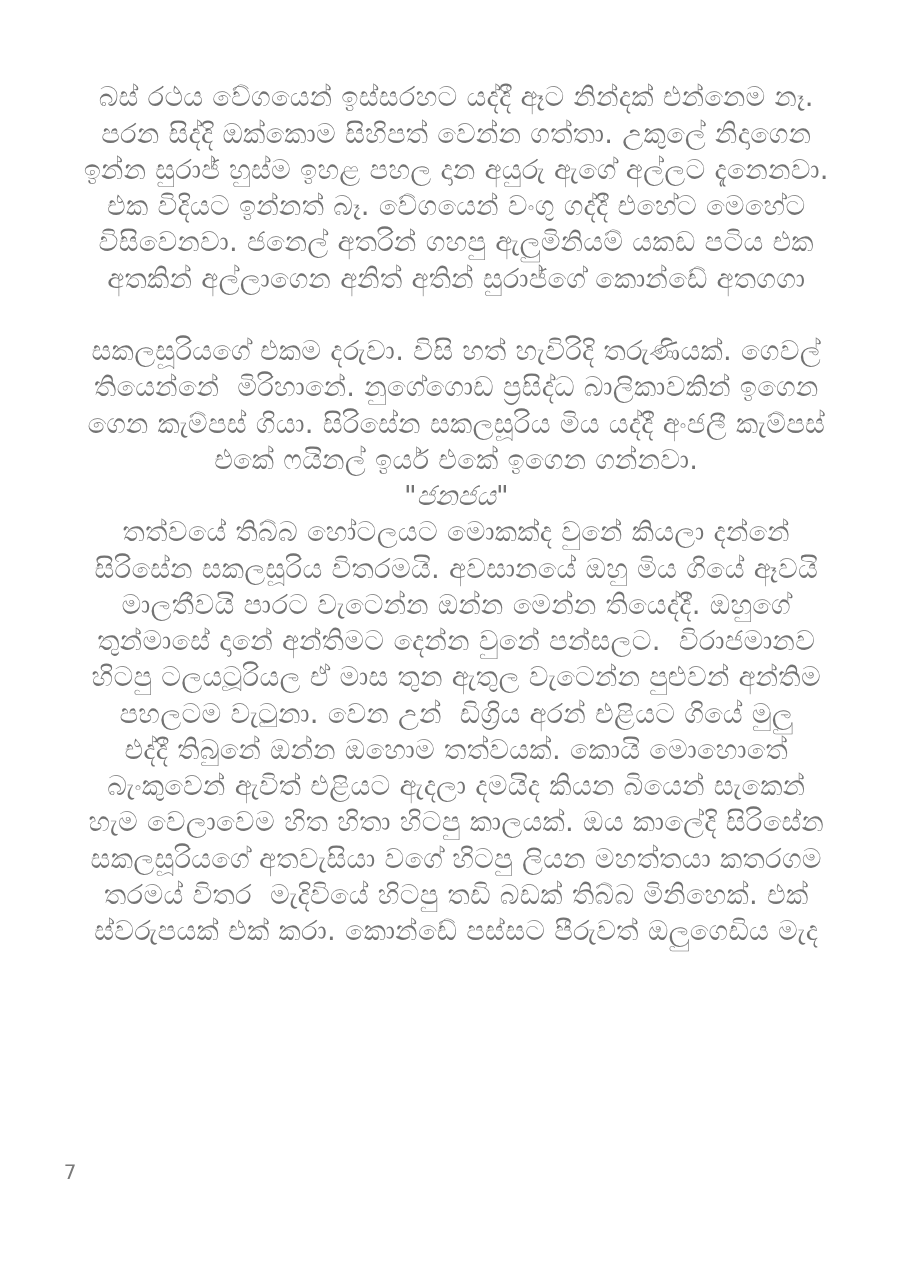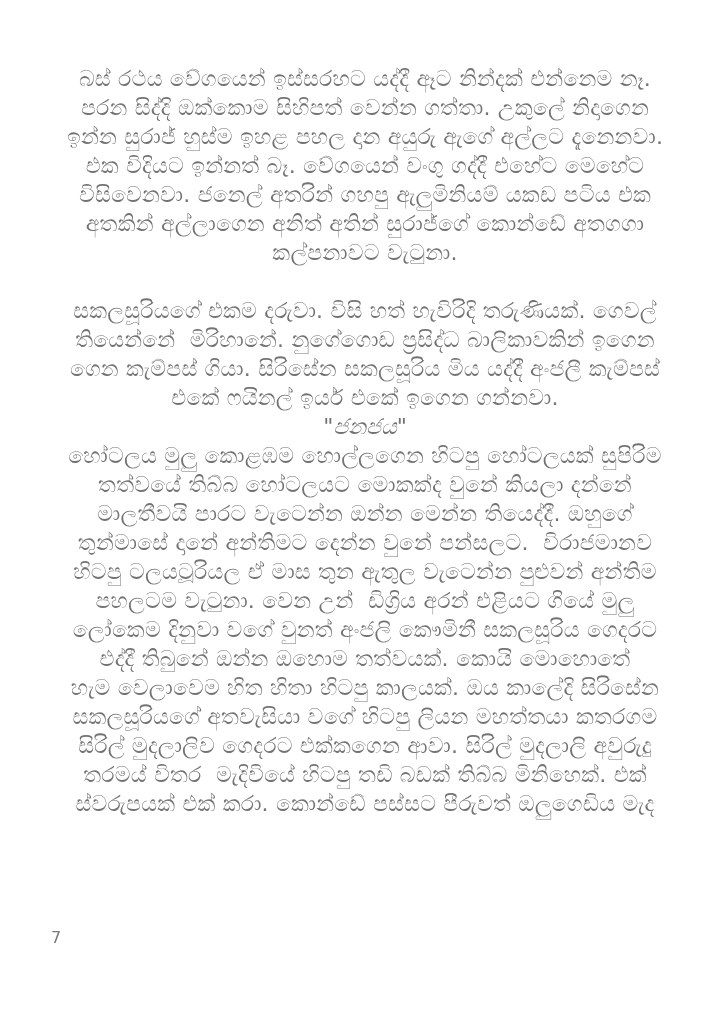--- a/index.html
+++ b/index.html
@@ -59,46 +59,44 @@
 
   <div class="text-block">
 
     <p class="para">
       <span class="line">බස් රථය වේගයෙන් ඉස්සරහට යද්දී ඈට නින්දක් එන්නෙම නෑ.</span>
       <span class="line">පරන සිද්දි ඔක්කොම සිහිපත් වෙන්න ගත්තා. උකුලේ නිදාගෙන</span>
       <span class="line">ඉන්න සුරාජ් හුස්ම ඉහළ පහල දාන අයුරු ඇගේ අල්ලට දැනෙනවා.</span>
       <span class="line">එක විදියට ඉන්නත් බෑ. වේගයෙන් වංගු ගද්දී එහේට මෙහේට</span>
       <span class="line">විසිවෙනවා. ජනෙල් අතරින් ගහපු ඇලුමිනියම් යකඩ පටිය එක</span>
       <span class="line">අතකින් අල්ලාගෙන අනිත් අතින් සුරාජ්ගේ කොන්ඩේ අතගගා</span>
-      <span class="line">කල්පනාවට වැටුනා.</span>
     </p>
 
     <p class="para tight">
       <span class="line">සකලසූරියගේ එකම දරුවා. විසි හත් හැවිරිදි තරුණියක්. ගෙවල්</span>
       <span class="line">තියෙන්නේ  මිරිහානේ. නුගේගොඩ ප්‍රසිද්ධ බාලිකාවකින් ඉගෙන</span>
       <span class="line">ගෙන කැම්පස් ගියා. සිරිසේන සකලසූරිය මිය යද්දී අංජලී කැම්පස්</span>
       <span class="line">එකේ ෆයිනල් ඉයර් එකේ ඉගෙන ගන්නවා.</span>
     </p>
 
     <p class="para tight">
       <span class="quote-line">"ජනජය"</span>
     </p>
 
     <p class="para tight">
-      <span class="line">හෝටලය මුලු කොළඹම හොල්ලගෙන හිටපු හෝටලයක් සුපිරිම</span>
       <span class="line">තත්වයේ තිබ්බ හෝටලයට මොකක්ද වුනේ කියලා දන්නේ</span>
+      <span class="line">සිරිසේන සකලසූරිය විතරමයි. අවසානයේ ඔහු මිය ගියේ ඈවයි</span>
       <span class="line">මාලතීවයි පාරට වැටෙන්න ඔන්න මෙන්න තියෙද්දී. ඔහුගේ</span>
       <span class="line">තුන්මාසේ දානේ අන්තිමට දෙන්න වුනේ පන්සලට.  විරාජමානව</span>
       <span class="line">හිටපු ටලයටූරියල ඒ මාස තුන ඇතුල වැටෙන්න පුළුවන් අන්තිම</span>
       <span class="line">පහලටම වැටුනා. වෙන උන්  ඩිග්‍රිය අරන් එළියට ගියේ මුලු</span>
-      <span class="line">ලෝකෙම දිනුවා වගේ වුනත් අංජලි කෞමිනී සකලසූරිය ගෙදරට</span>
       <span class="line">එද්දී තිබුනේ ඔන්න ඔහොම තත්වයක්. කොයි මොහොතේ</span>
+      <span class="line">බැංකුවෙන් ඇවිත් එළියට ඇදලා දමයිද කියන බියෙන් සැකෙන්</span>
       <span class="line">හැම වෙලාවෙම හිත හිතා හිටපු කාලයක්. ඔය කාලේදි සිරිසේන</span>
       <span class="line">සකලසූරියගේ අතවැසියා වගේ හිටපු ලියන මහත්තයා කතරගම</span>
-      <span class="line">සිරිල් මුදලාලිව ගෙදරට එක්කගෙන ආවා. සිරිල් මුදලාලි අවුරුදු</span>
       <span class="line">තරමය් විතර  මැදිවියේ හිටපු තඩි බඩක් තිබ්බ මිනිහෙක්. එක්</span>
       <span class="line">ස්වරුපයක් එක් කරා. කොන්ඩේ පස්සට පීරුවත් ඔලුගෙඩිය මැද</span>
     </p>
 
   </div>
 
   <div class="page-number">7</div>
 
 </div>
 

